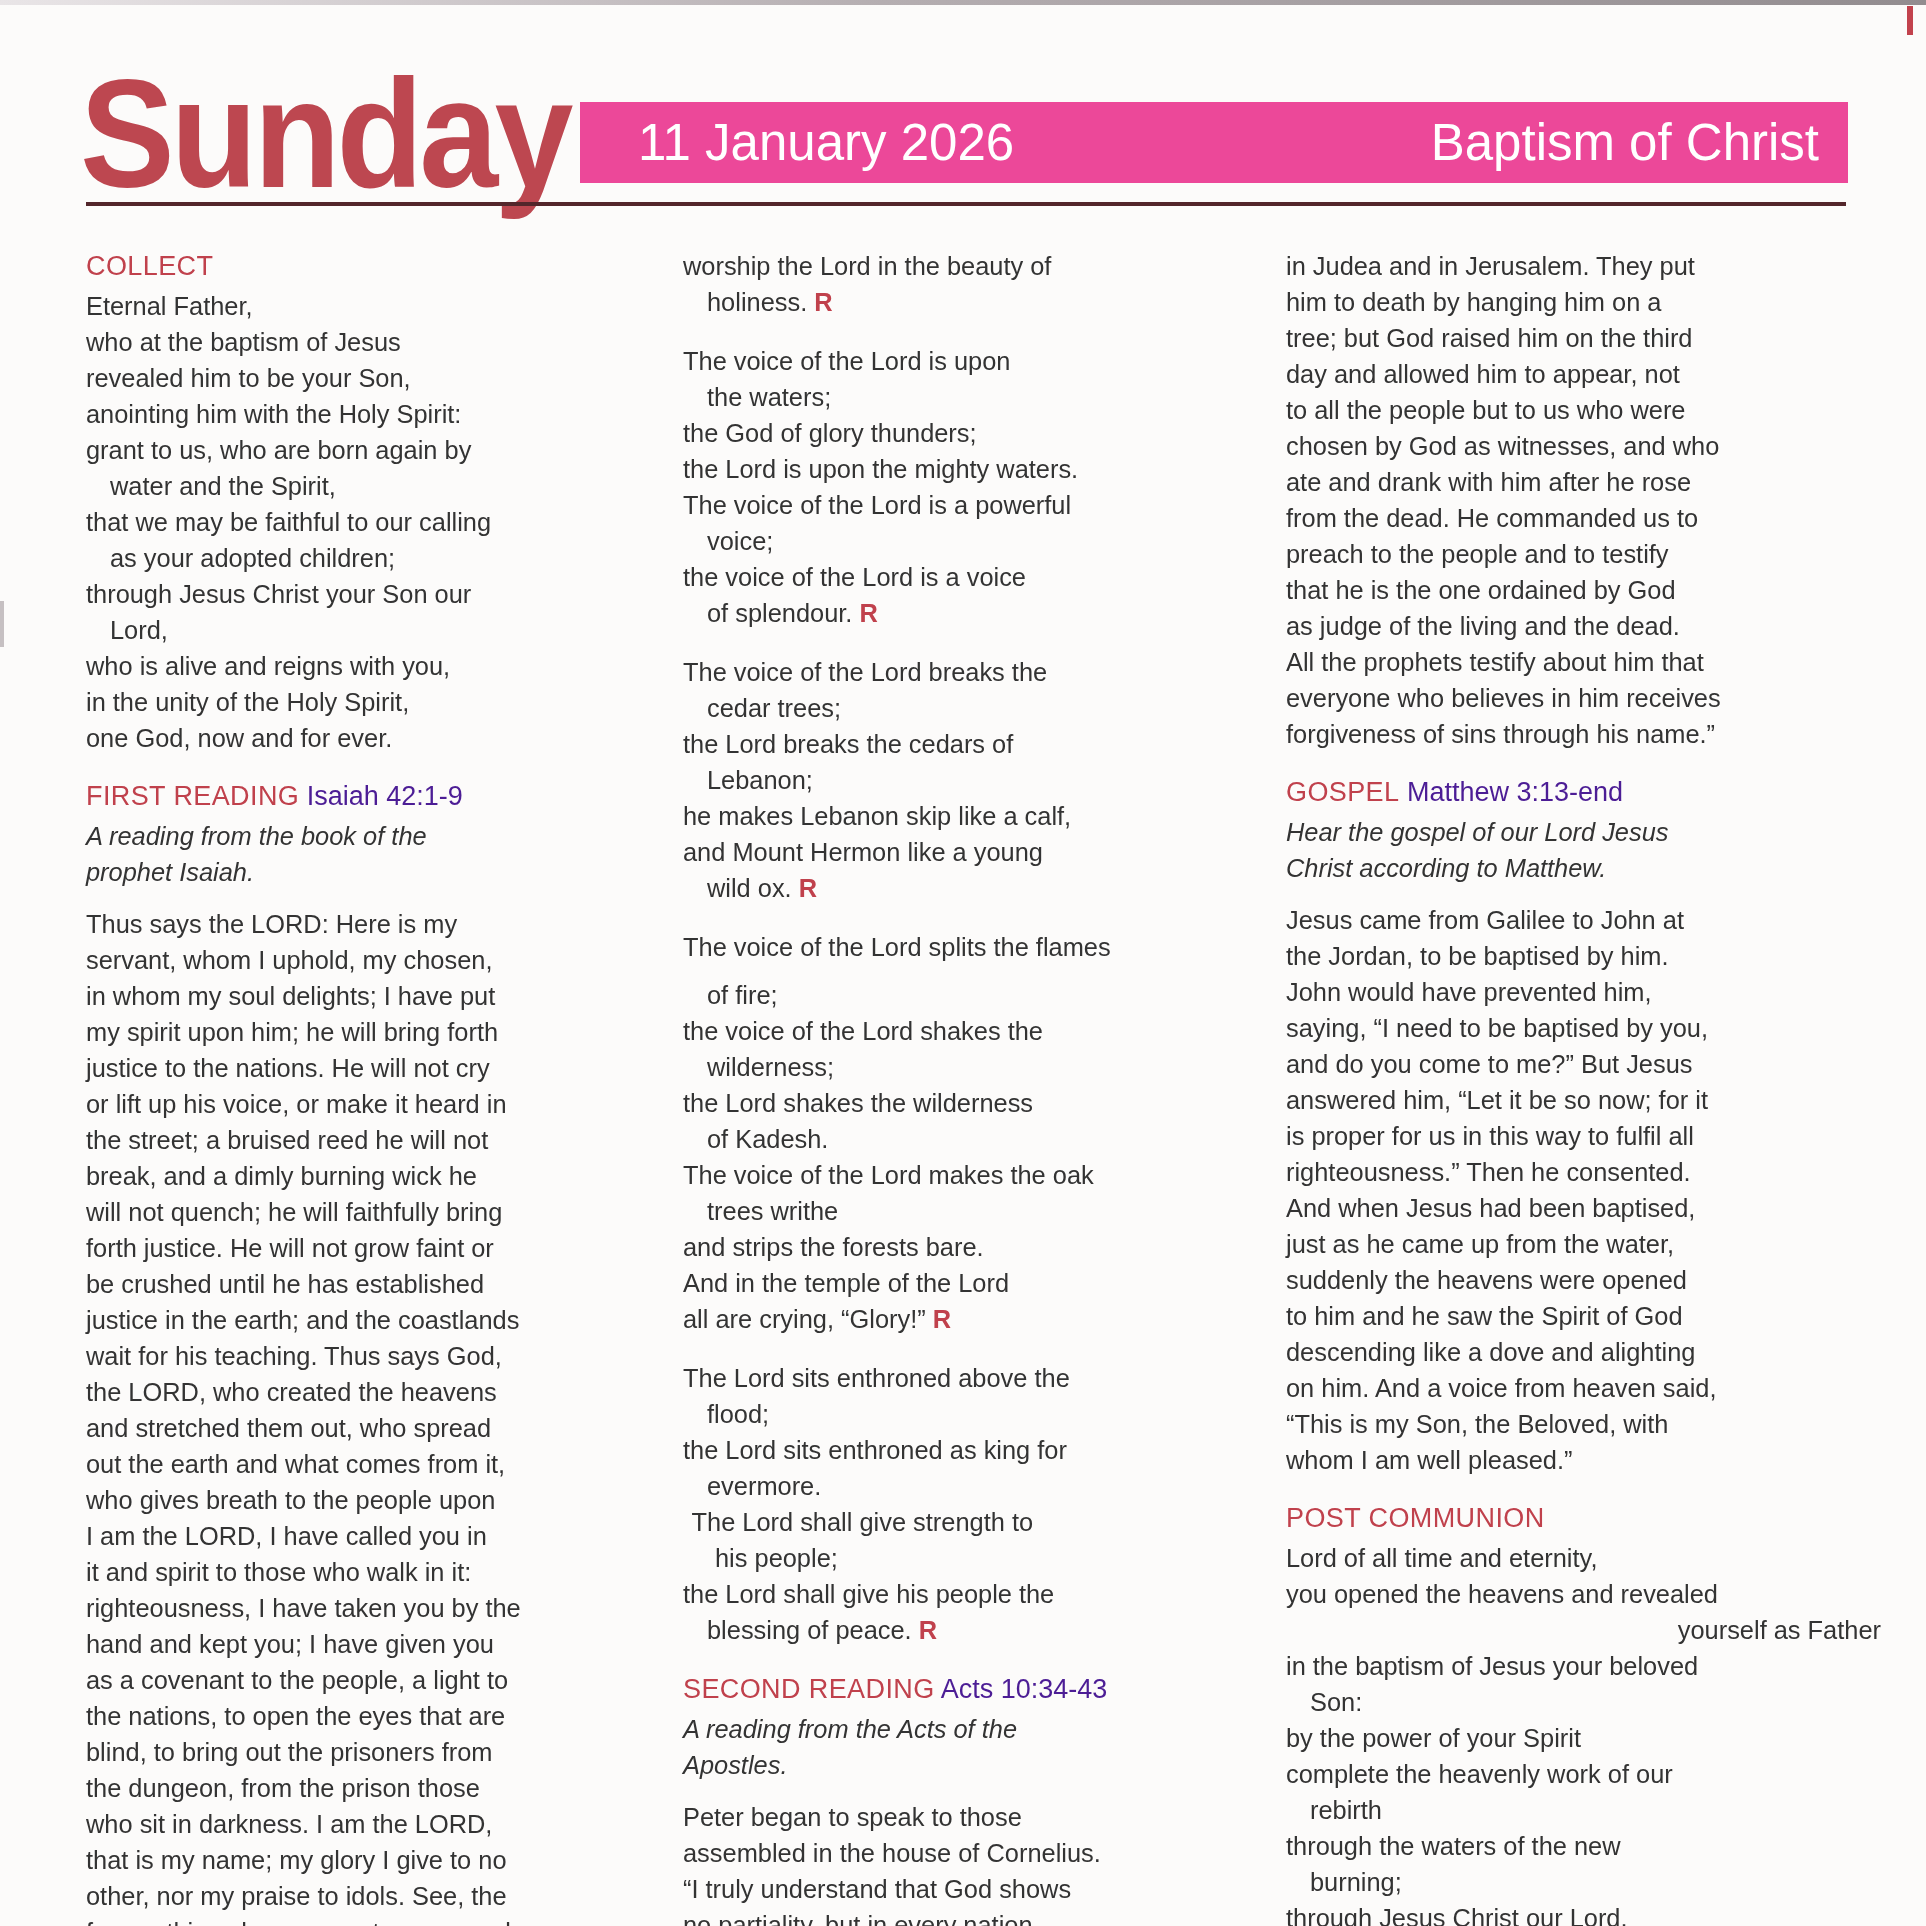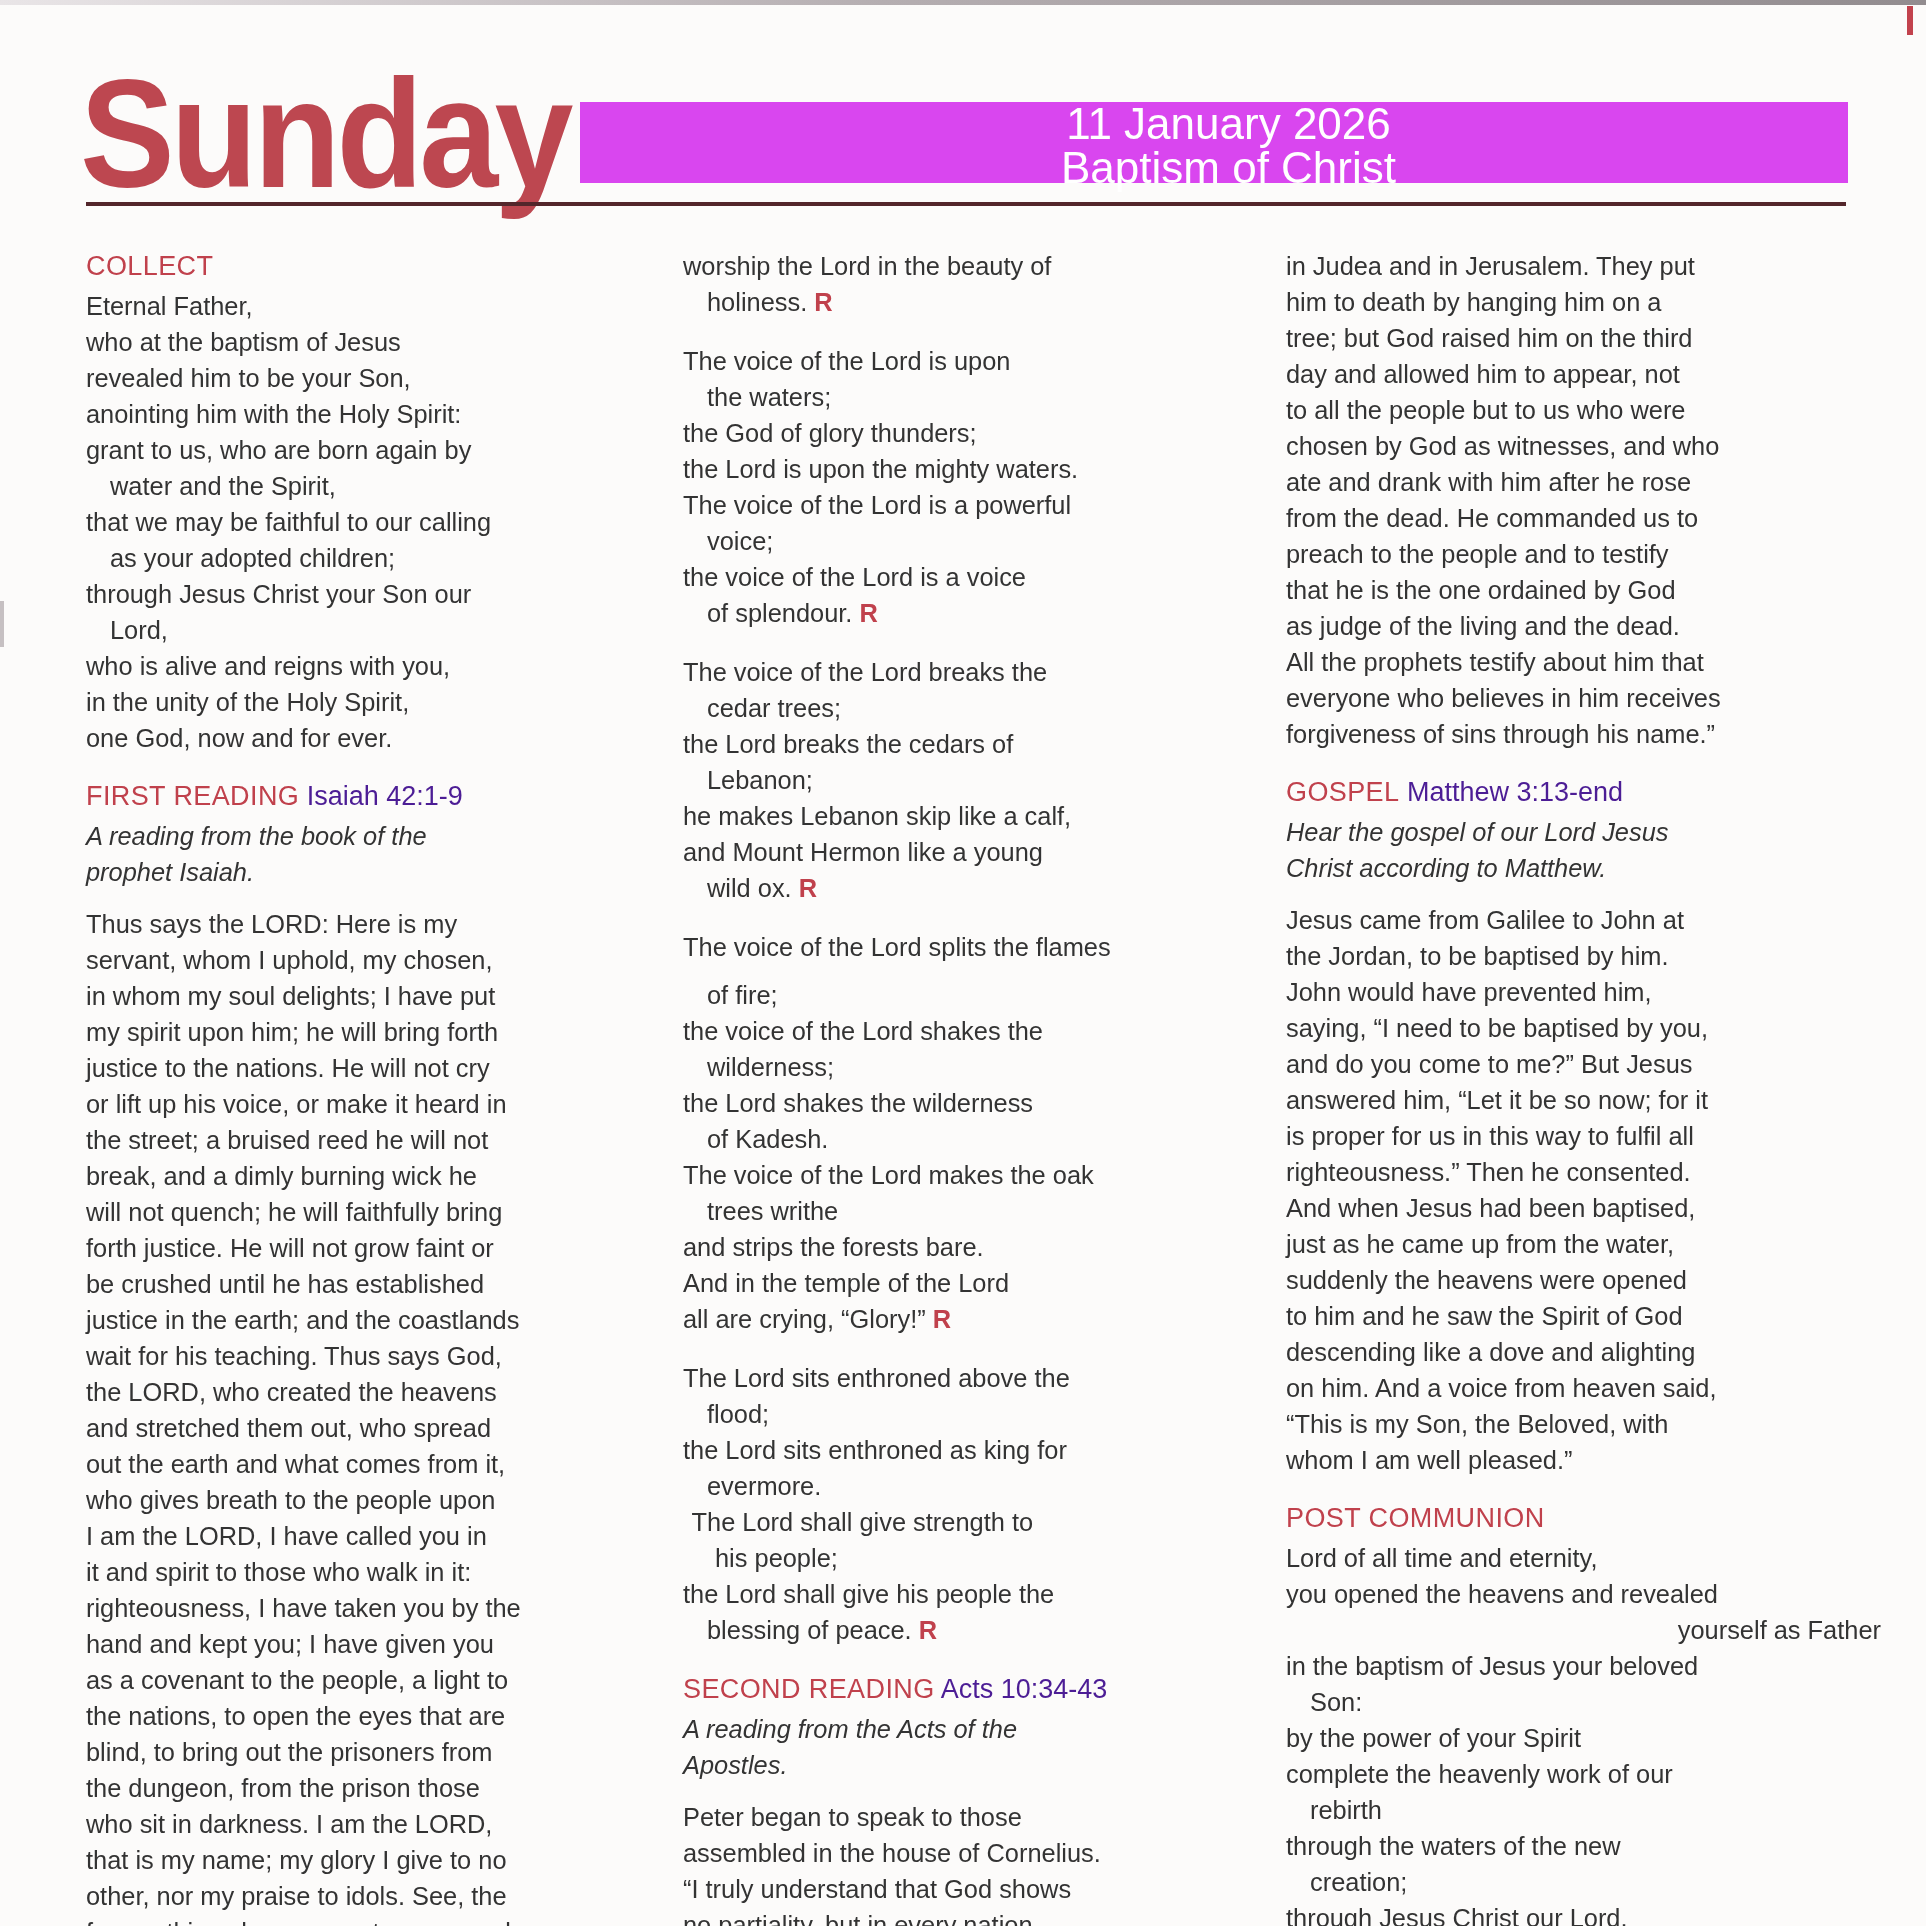--- a/index.html
+++ b/index.html
@@ -13,22 +13,22 @@
   #scan-top{position:absolute;left:0;top:0;width:1960px;height:4.6px;
     background:linear-gradient(to right,#e9e5e7,#b5aeb1 45%,#918b8e);}
   #red-tick{position:absolute;left:1907px;top:6.2px;width:6.2px;height:29px;background:#c2424d;}
   #gray-dash{position:absolute;left:0;top:601px;width:3.9px;height:46px;background:#c6c0c2;}
 
   
   #sunday{position:absolute;left:80px;top:57px;font-size:142px;line-height:1;
     font-weight:bold;color:#bd4750;letter-spacing:-3.9px;
     transform:scaleY(1.08);transform-origin:top left;}
   #banner{position:absolute;left:580px;top:102px;width:1268px;height:81px;
-    background:#d946ef;display:flex;align-items:center;justify-content:space-between;
-    box-sizing:border-box;padding:0 29px 0 58px;color:#fff;font-size:44px;line-height:1;flex-direction:column;}
+    background:#ec4899;display:flex;align-items:center;justify-content:space-between;
+    box-sizing:border-box;padding:0 29px 0 58px;color:#fff;font-size:51px;line-height:1;}
   #rule{position:absolute;left:86px;top:202px;width:1760px;height:3.5px;background:#53262b;}
 
   
   .col{position:absolute;top:248px;}
   #col1{left:86px;width:582px;}
   #col2{left:683px;width:582px;}
   #col3{left:1286px;width:595px;}
   .col > div:first-child{margin-top:0;}
   .h1,.h2{font-size:27px;line-height:36px;margin:22.3px 0 3.9px;font-weight:normal;}
   .h1{color:#c0414c;letter-spacing:0.4px;}
@@ -213,17 +213,17 @@
     <div class="plines">
       <div class="ln">Lord of all time and eternity,</div>
       <div class="ln">you opened the heavens and revealed</div>
       <div class="ln" style="padding-left: 24px; text-align: right;">yourself as Father</div>
       <div class="ln">in the baptism of Jesus your beloved</div>
       <div class="ln" style="padding-left: 24px;">Son:</div>
       <div class="ln">by the power of your Spirit</div>
       <div class="ln">complete the heavenly work of our</div>
       <div class="ln" style="padding-left: 24px;">rebirth</div>
       <div class="ln">through the waters of the new</div>
-      <div class="ln" style="padding-left: 24px;">creation;</div>
+      <div class="ln" style="padding-left: 24px;">burning;</div>
       <div class="ln">through Jesus Christ our Lord.</div>
     </div>
   </div>
 
 
 </body></html>

